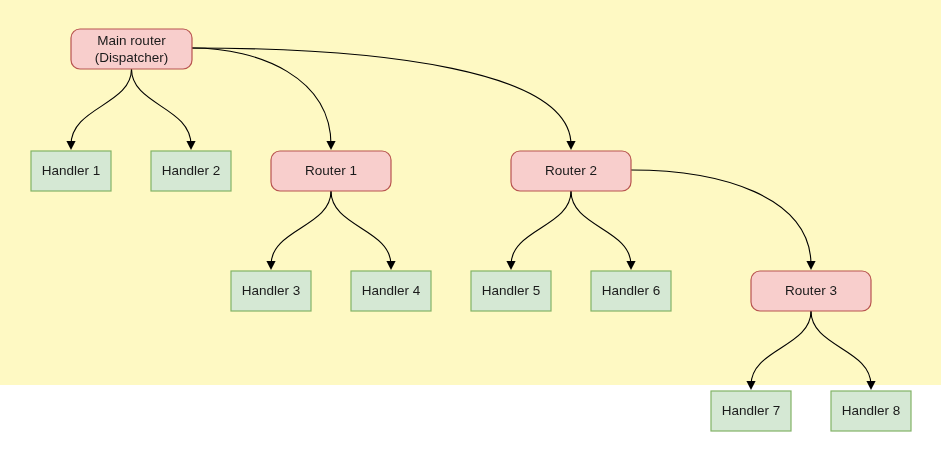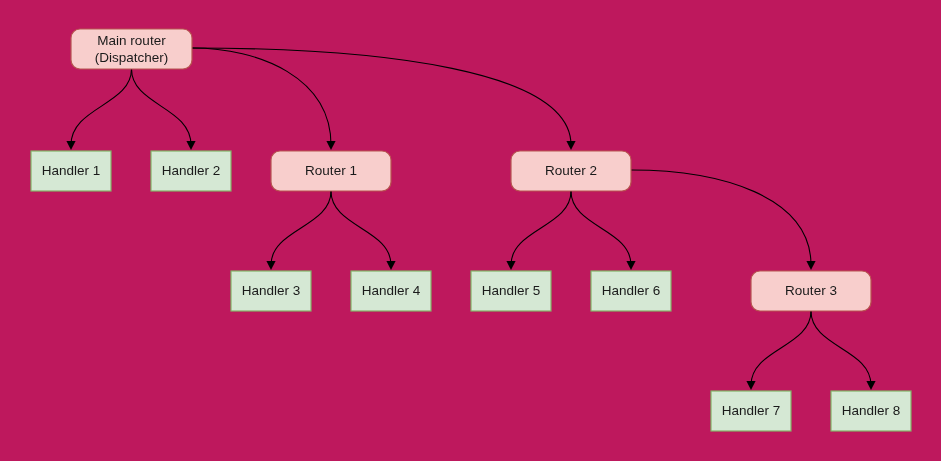--- a/index.html
+++ b/index.html
@@ -9,22 +9,22 @@
   }
   body {
     width: 941px;
     height: 461px;
     overflow: hidden;
     font-family: "Liberation Sans", sans-serif;
   }
   #diagram-canvas {
     position: relative;
     width: 941px;
-    height: 461px;
-    background: #be185d;
+    height: 385px;
+    background: #fef9c3;
   }
   svg.diagram-svg {
     position: absolute;
     top: 0;
     left: 0;
     width: 941px;
     height: 461px;
   }
   .edge-path {
     fill: none;

